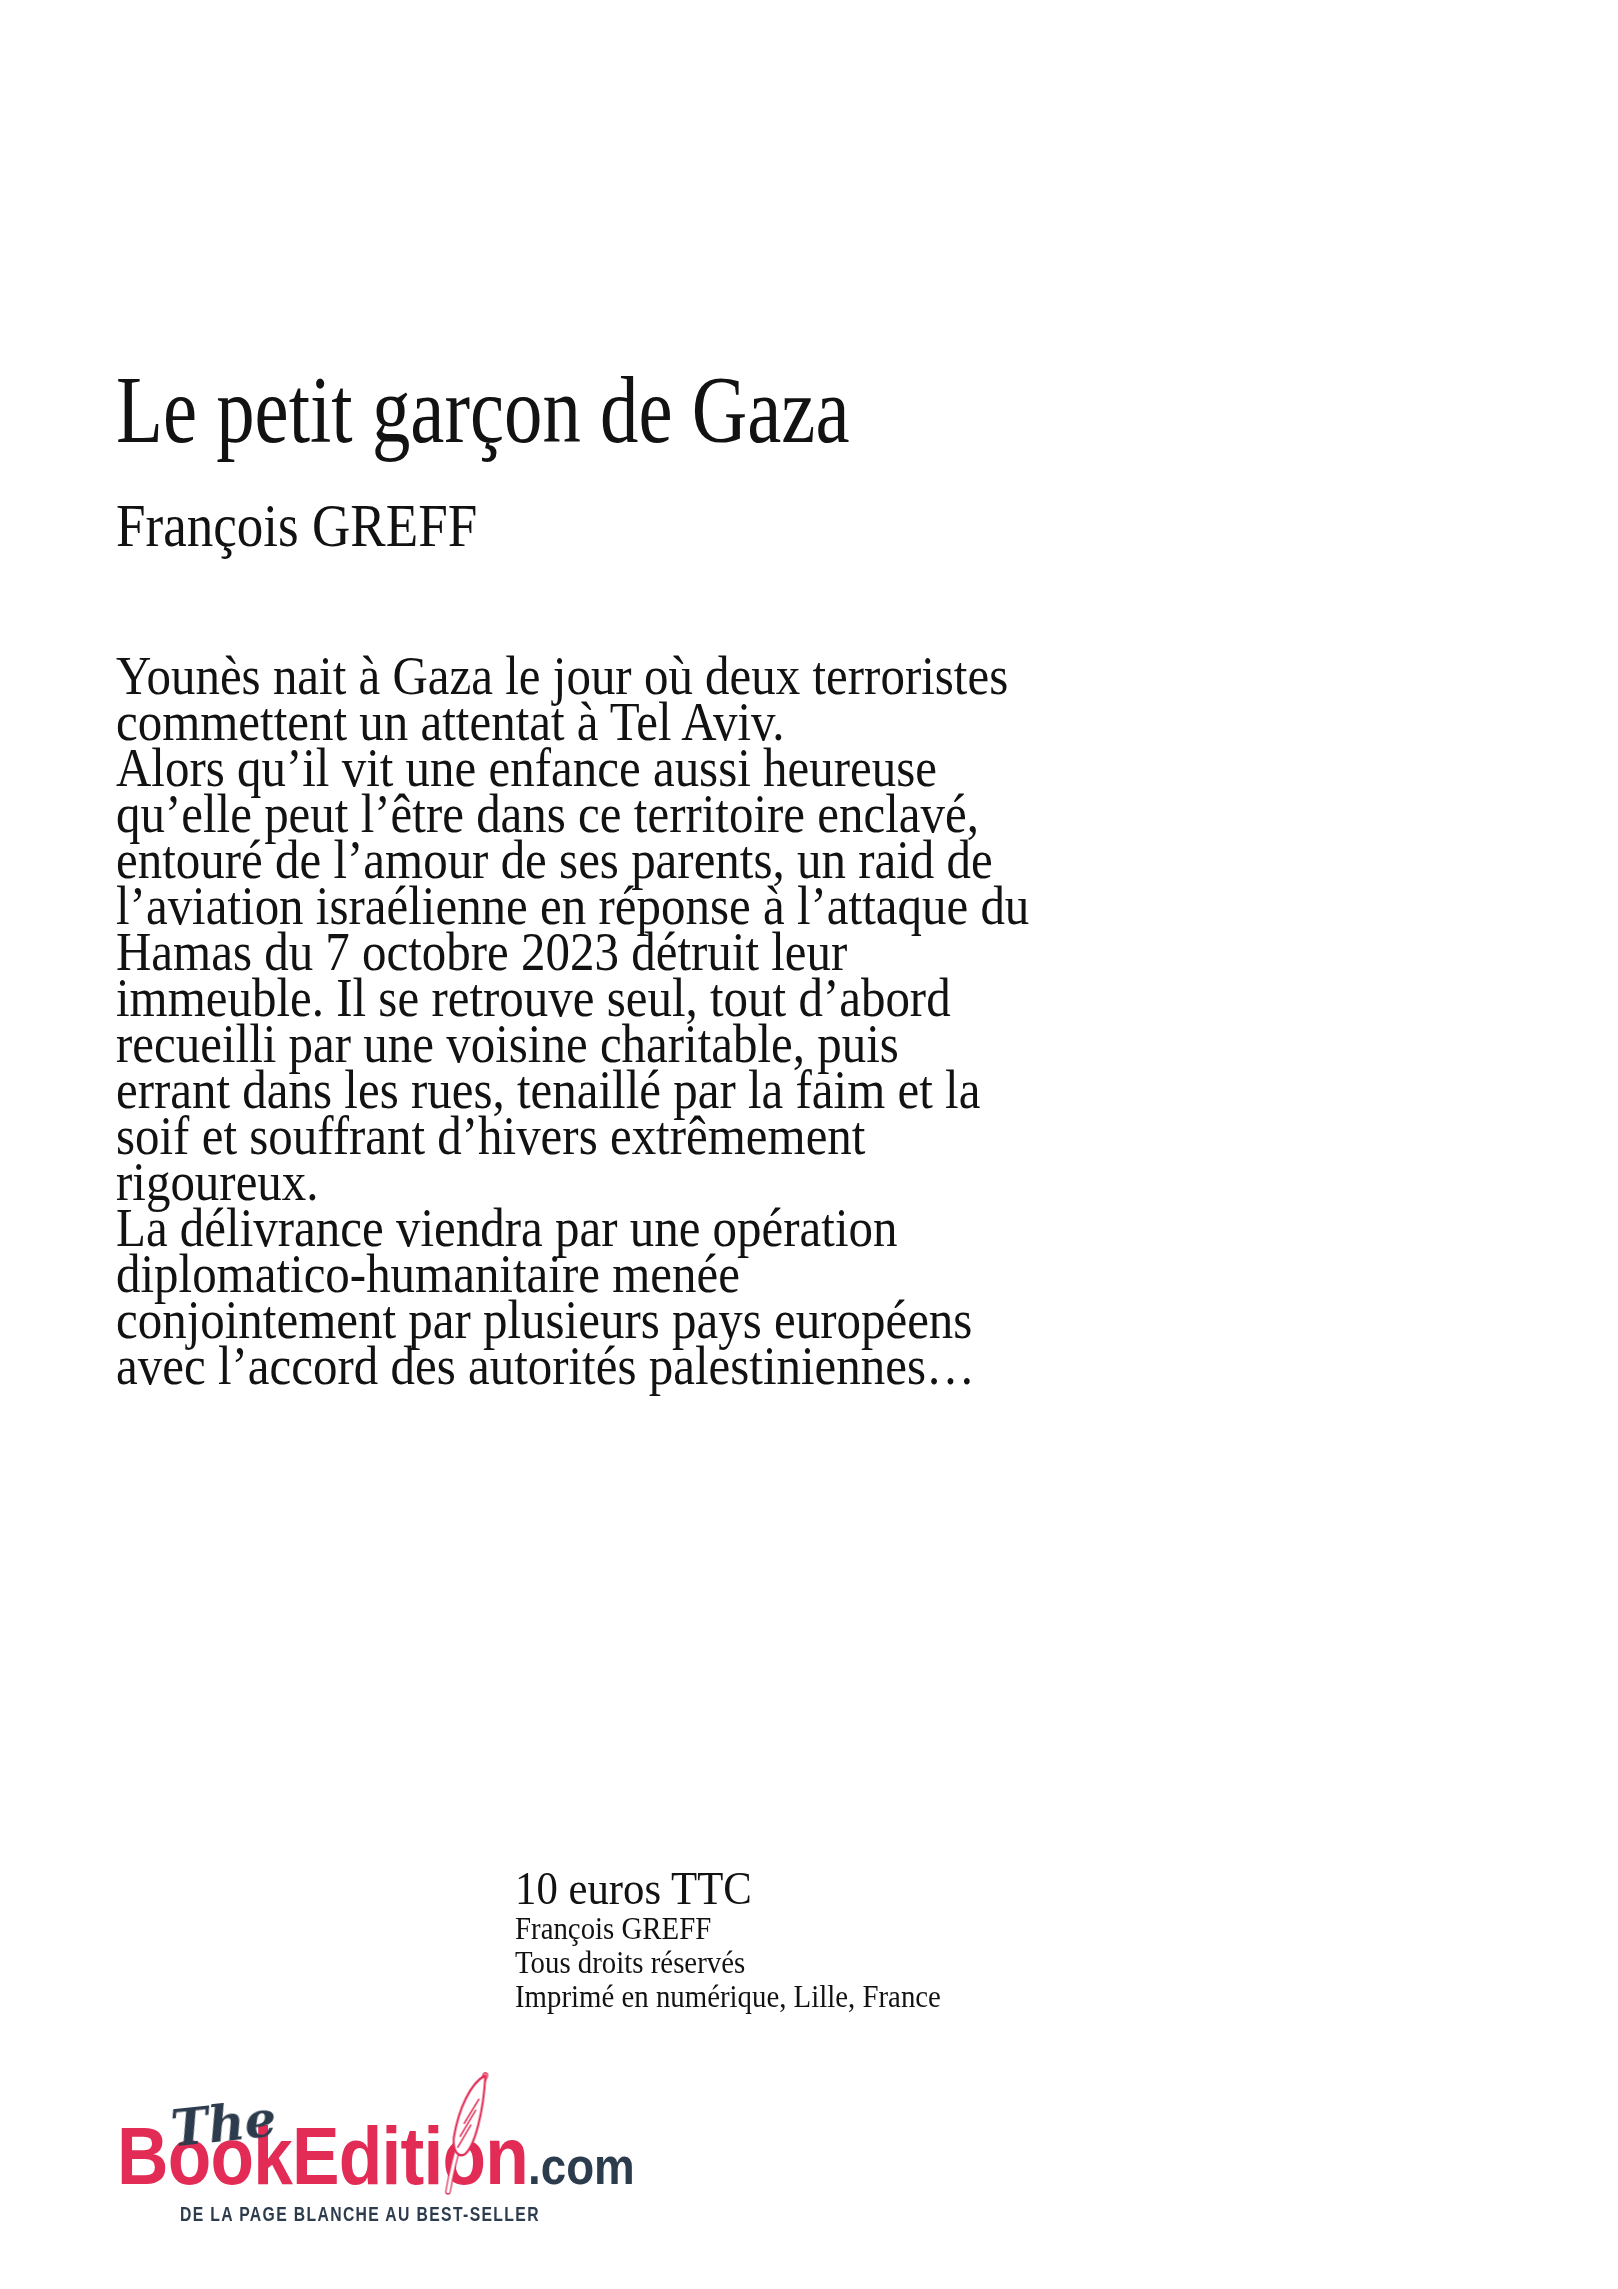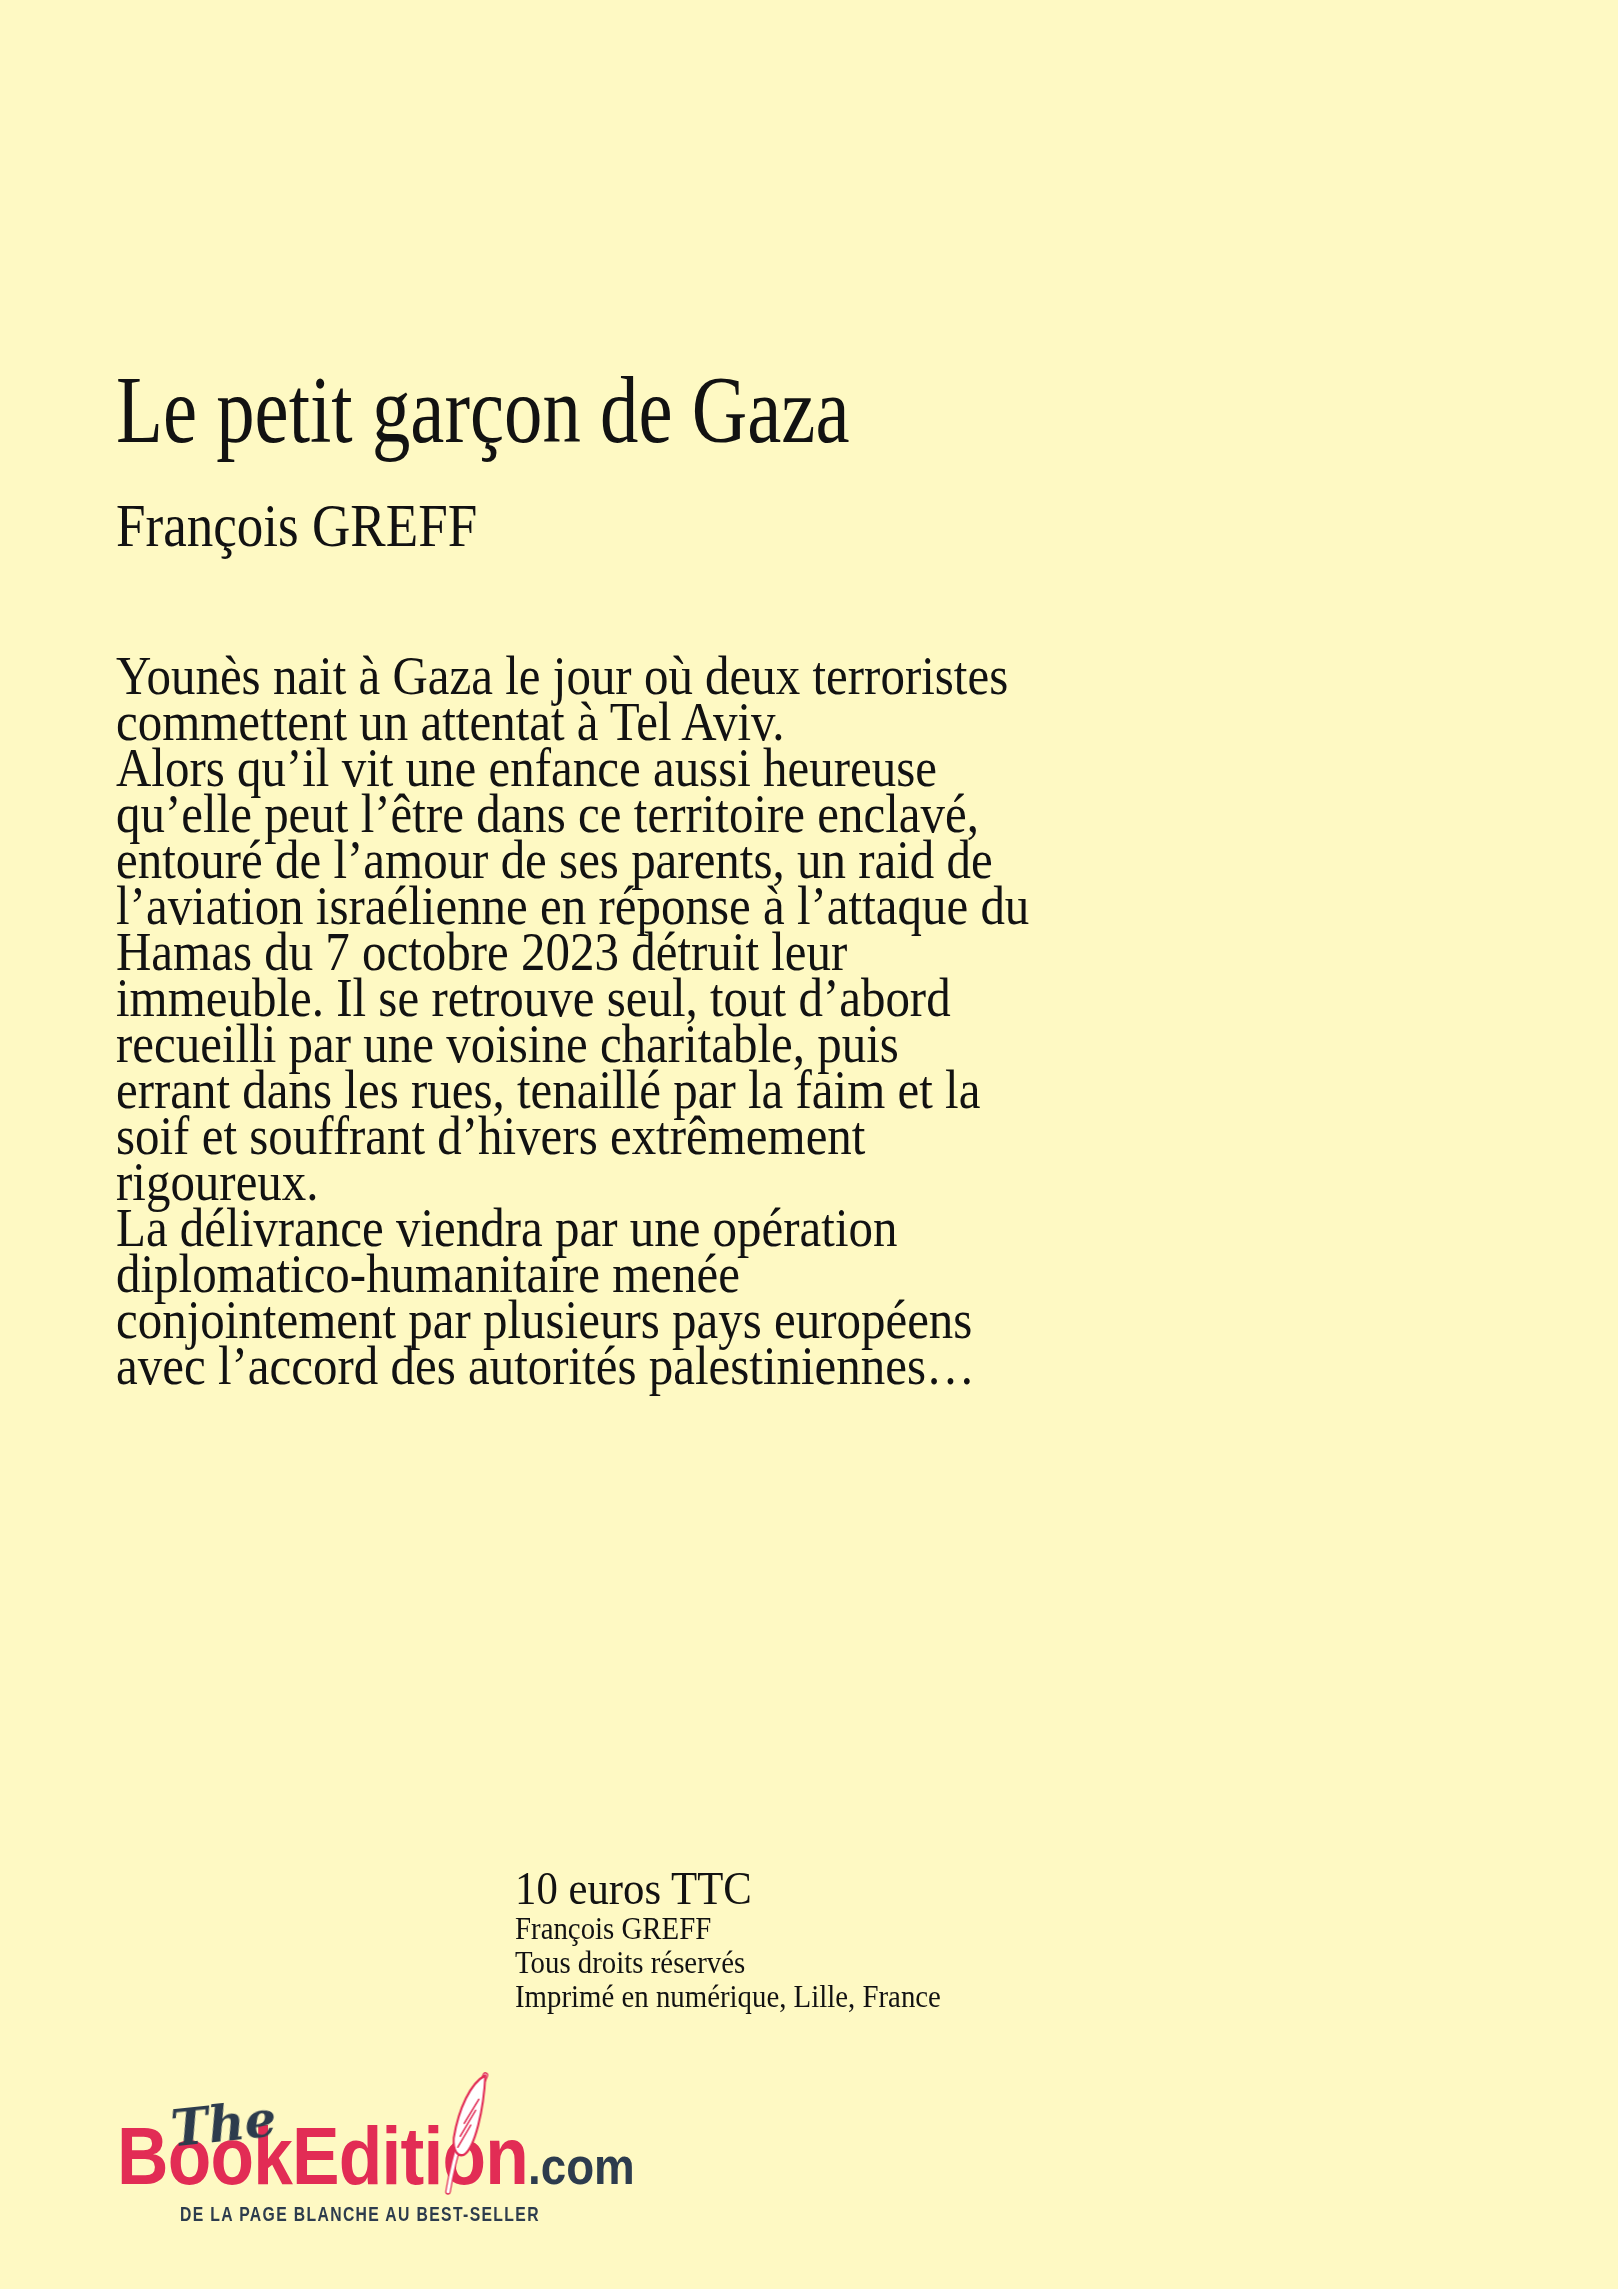--- a/index.html
+++ b/index.html
@@ -137,21 +137,21 @@
     letter-spacing: 1.8px;
     color: var(--navy, #2d3c4d);
     white-space: nowrap;
     transform: scaleX(0.75);
     transform-origin: 0 0;
   }
 </style>
 </head>
 <body>
 
-<div class="page" style="background: #fef9c3; color: rgb(18, 18, 18);">
+<div class="page" style="background: #ffffff; color: rgb(18, 18, 18);">
 
   <h1 class="title">Le petit garçon de Gaza</h1>
 
   <div class="author">François GREFF</div>
 
   <div class="synopsis">Younès nait à Gaza le jour où deux terroristes
 commettent un attentat à Tel Aviv.
 Alors qu’il vit une enfance aussi heureuse
 qu’elle peut l’être dans ce territoire enclavé,
 entouré de l’amour de ses parents, un raid de

